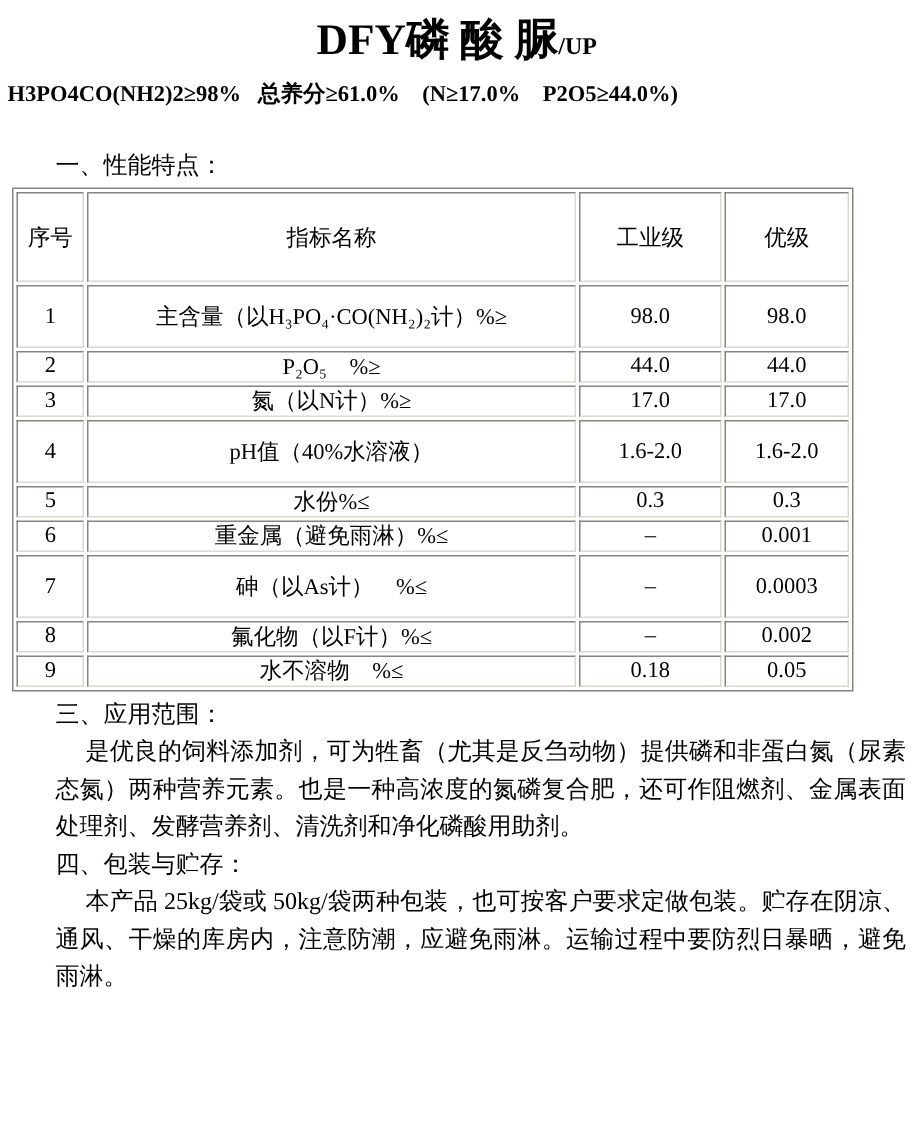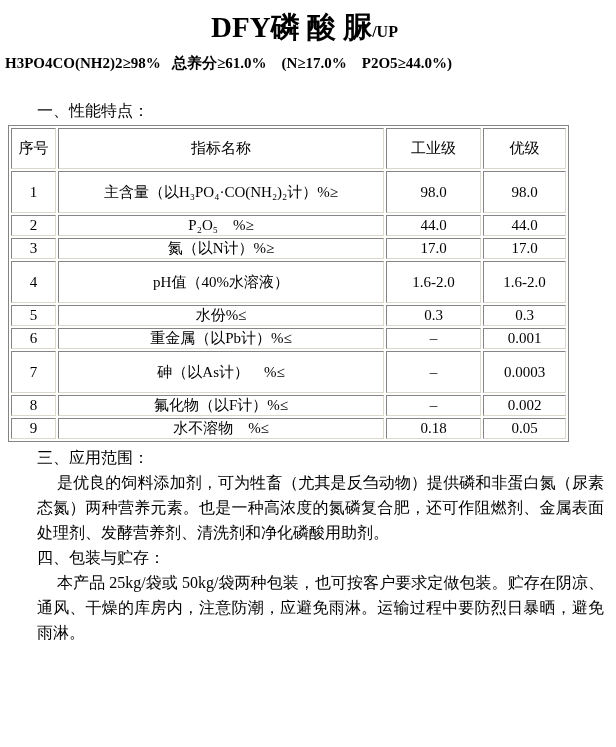--- a/index.html
+++ b/index.html
@@ -65,21 +65,21 @@
     text-align: center;
     vertical-align: middle;
     font-weight: normal;
     overflow: hidden;
     white-space: nowrap;
   }
   col.c-no   { width: 45px; }
   col.c-name { width: 326px; }
   col.c-ind  { width: 95px; }
   col.c-pre  { width: 83px; }
-  tr.r-head th { height: 41px; }
+  tr.r-head th { height: 60px; }
   tr.r-tall td { height: 42px; }
   tr.r-short td { height: 20px; }
 </style>
 </head>
 <body>
 
 <div class="page">
 
   <div class="title"><span>DFY磷 酸 脲</span><span class="suffix">/UP</span></div>
 
@@ -128,21 +128,21 @@
         <td>1.6-2.0</td>
       </tr>
       <tr class="r-short">
         <td>5</td>
         <td>水份%≤</td>
         <td>0.3</td>
         <td>0.3</td>
       </tr>
       <tr class="r-short">
         <td>6</td>
-        <td>重金属（以Pb计）%≤</td>
+        <td>重金属（避免雨淋）%≤</td>
         <td>–</td>
         <td>0.001</td>
       </tr>
       <tr class="r-tall">
         <td>7</td>
         <td>砷（以As计）　%≤</td>
         <td>–</td>
         <td>0.0003</td>
       </tr>
       <tr class="r-short">

